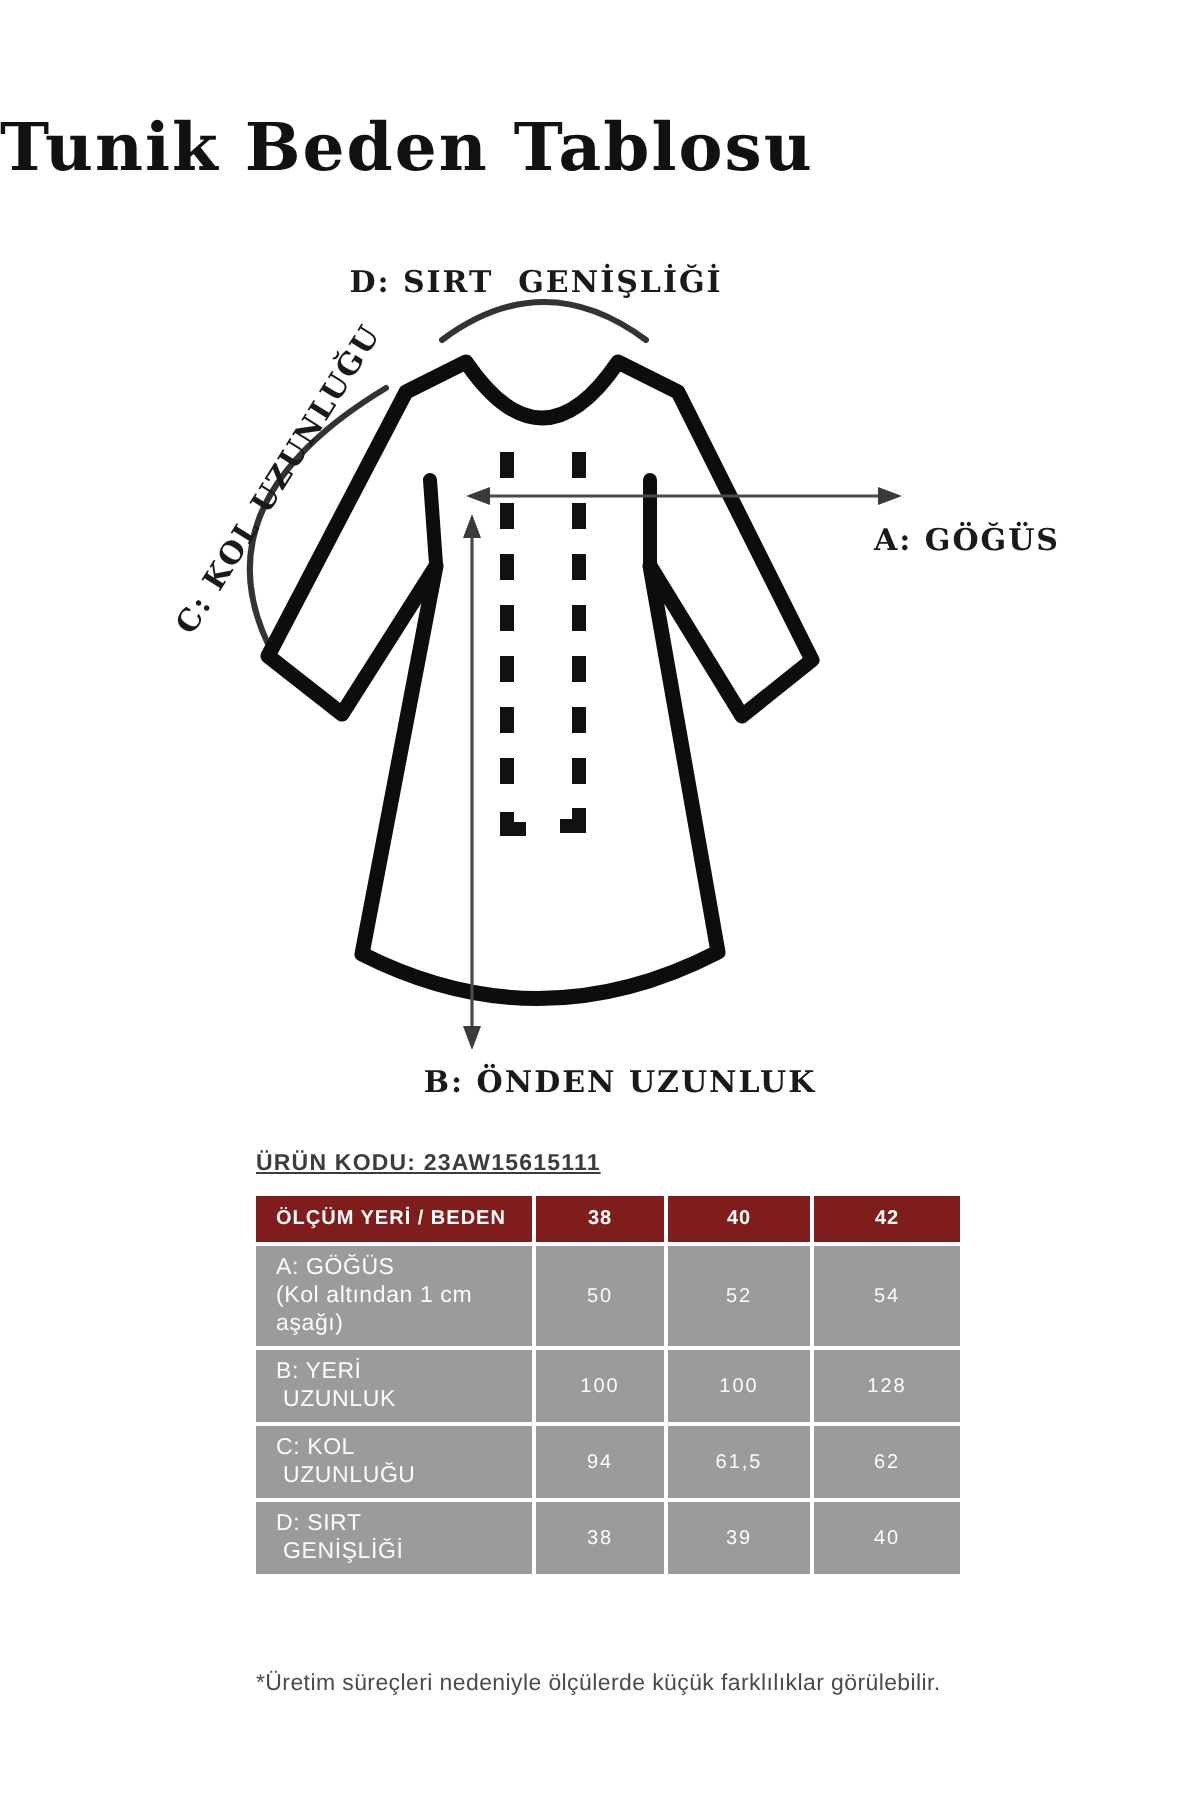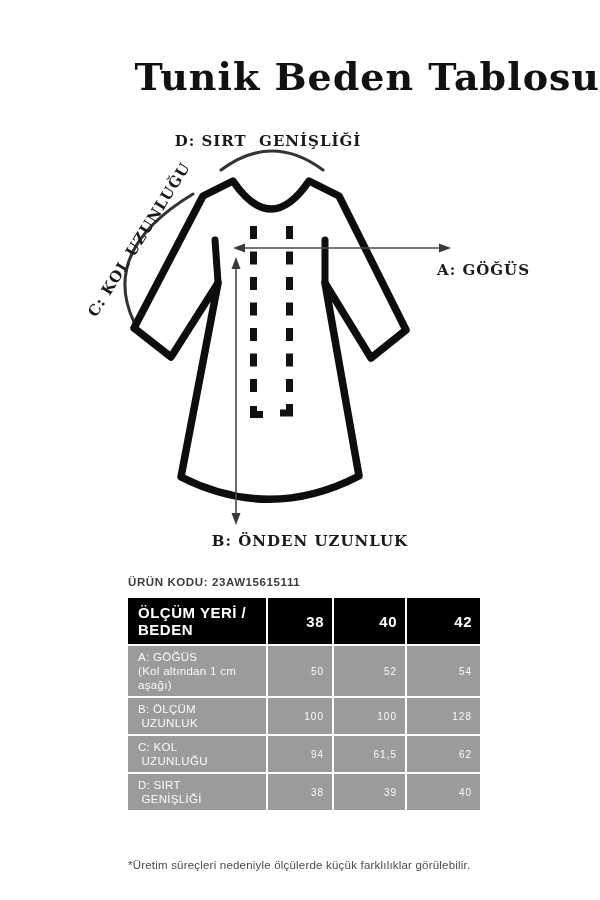--- a/index.html
+++ b/index.html
@@ -4,63 +4,63 @@
 <style>
   html,body { margin:0; padding:0; background:#fff; }
   .page {
     position:relative; width:600px; height:900px; background:#ffffff;
     overflow:hidden; font-family:"Liberation Sans", sans-serif;
   }
   
   .top { position:relative; height:566px; }
   .page-title {
     position:absolute; top:54px; left:0; right:0; margin:0;
-    text-align:right; font-family:"DejaVu Serif", serif;
-    font-size:38px; font-weight:700; color:#111; letter-spacing:1px;
+    text-align:left; font-family:"DejaVu Serif", serif;
+    font-size:33px; font-weight:700; color:#111; letter-spacing:1px;
   }
   .diagram-svg { position:absolute; top:105px; left:0; }
   .arc { fill:none; stroke:#333; stroke-width:3; stroke-linecap:round; }
   .tunic { fill:#ffffff; stroke:#0d0d0d; stroke-width:7.5; stroke-linejoin:round; stroke-linecap:round; }
   .seam { fill:none; stroke:#0d0d0d; stroke-width:7; stroke-linecap:round; }
   .placket { fill:none; stroke:#111; stroke-width:7; stroke-dasharray:13 12.5; }
   .hook { fill:none; stroke:#111; stroke-width:7; }
   .measure { stroke:#4a4a4a; stroke-width:1.6; }
   .mhead { fill:#3a3a3a; stroke:none; }
   .dlabel {
     font-family:"DejaVu Serif", serif; font-weight:700; font-size:15px;
     fill:#1a1a1a; letter-spacing:1px; white-space:pre;
   }
   
   .content { margin-left:128px; width:352px; }
   .product-code {
     padding-top:10px; font-size:11.5px; font-weight:700;
-    color:#3c3c3c; letter-spacing:.6px;
+    color:#3c3c3c; letter-spacing:.6px;text-decoration:underline;
   }
   table.size-table {
     margin-top:10px; width:352px; border-collapse:separate; border-spacing:0;
     table-layout:fixed;
   }
   .size-table col.c1 { width:140px; }
   .size-table col.c2 { width:66px; }
   .size-table col.c3 { width:73px; }
   .size-table col.c4 { width:73px; }
   .size-table th {
-    background:#000000; color:#ffffff; font-size:15px; font-weight:700;
+    background:#7f1d1d; color:#ffffff; font-size:10px; font-weight:700;
     letter-spacing:.5px; padding:6px 8px; text-align:center;
   }
   .size-table th.measure-col { text-align:left; padding-left:10px; }
   .size-table td {
     background:#9b9b9b; color:#fbfbfb; padding:4px 8px;
     font-size:10px; text-align:center; letter-spacing:1px;
   }
   .size-table td.row-label {
     text-align:left; font-size:11.5px; line-height:14px;
     letter-spacing:.3px; padding-left:10px; white-space:pre-wrap;
   }
-  .size-table th, .size-table td { border-right:2px solid #fff; border-bottom:2px solid #fff;text-align:right; }
+  .size-table th, .size-table td { border-right:2px solid #fff; border-bottom:2px solid #fff; }
   .size-table th:last-child, .size-table td:last-child { border-right:none; }
   .size-table tr:last-child td { border-bottom:none;margin-top:36px; }
   .footnotes { margin-top:48px; font-size:11.5px; line-height:14px; color:#4a4a4a; letter-spacing:.2px; }
 </style>
 </head>
 <body>
 
 <div class="page">
 
   <div class="top">
@@ -117,21 +117,21 @@
       </thead>
       <tbody>
         <tr>
           <td class="row-label">A: GÖĞÜS
 (Kol altından 1 cm aşağı)</td>
           <td>50</td>
           <td>52</td>
           <td>54</td>
         </tr>
         <tr>
-          <td class="row-label">B: ÖLÇÜM
+          <td class="row-label">B: YERİ
  UZUNLUK</td>
           <td>100</td>
           <td>100</td>
           <td>128</td>
         </tr>
         <tr>
           <td class="row-label">C: KOL
  UZUNLUĞU</td>
           <td>94</td>
           <td>61,5</td>

